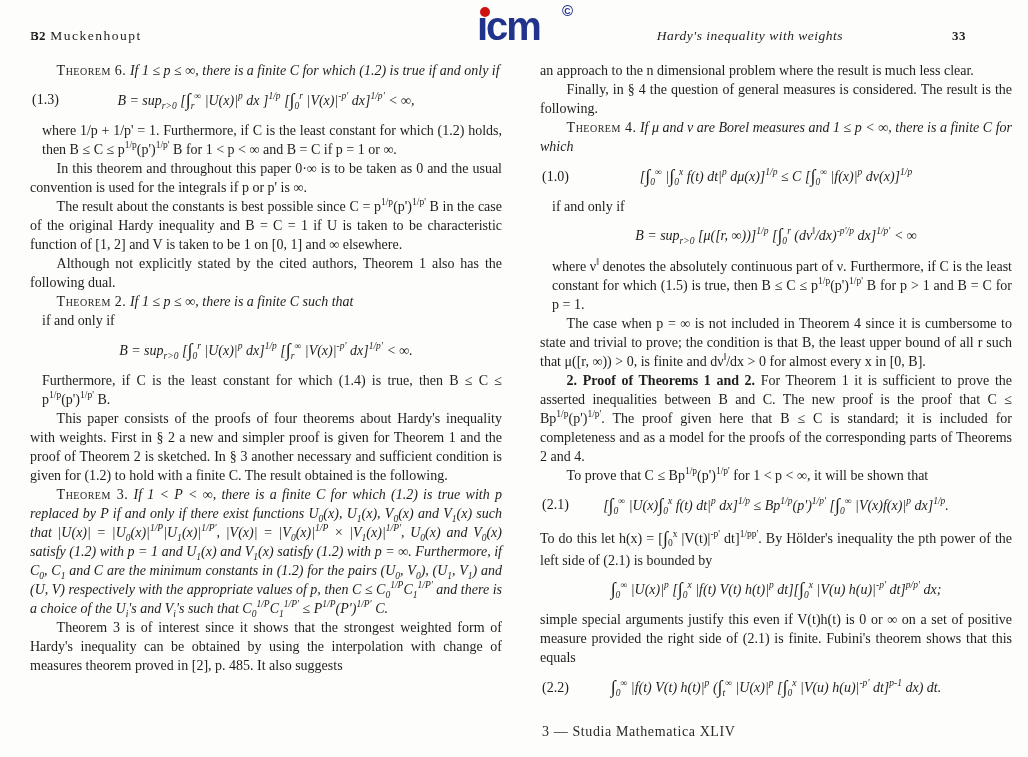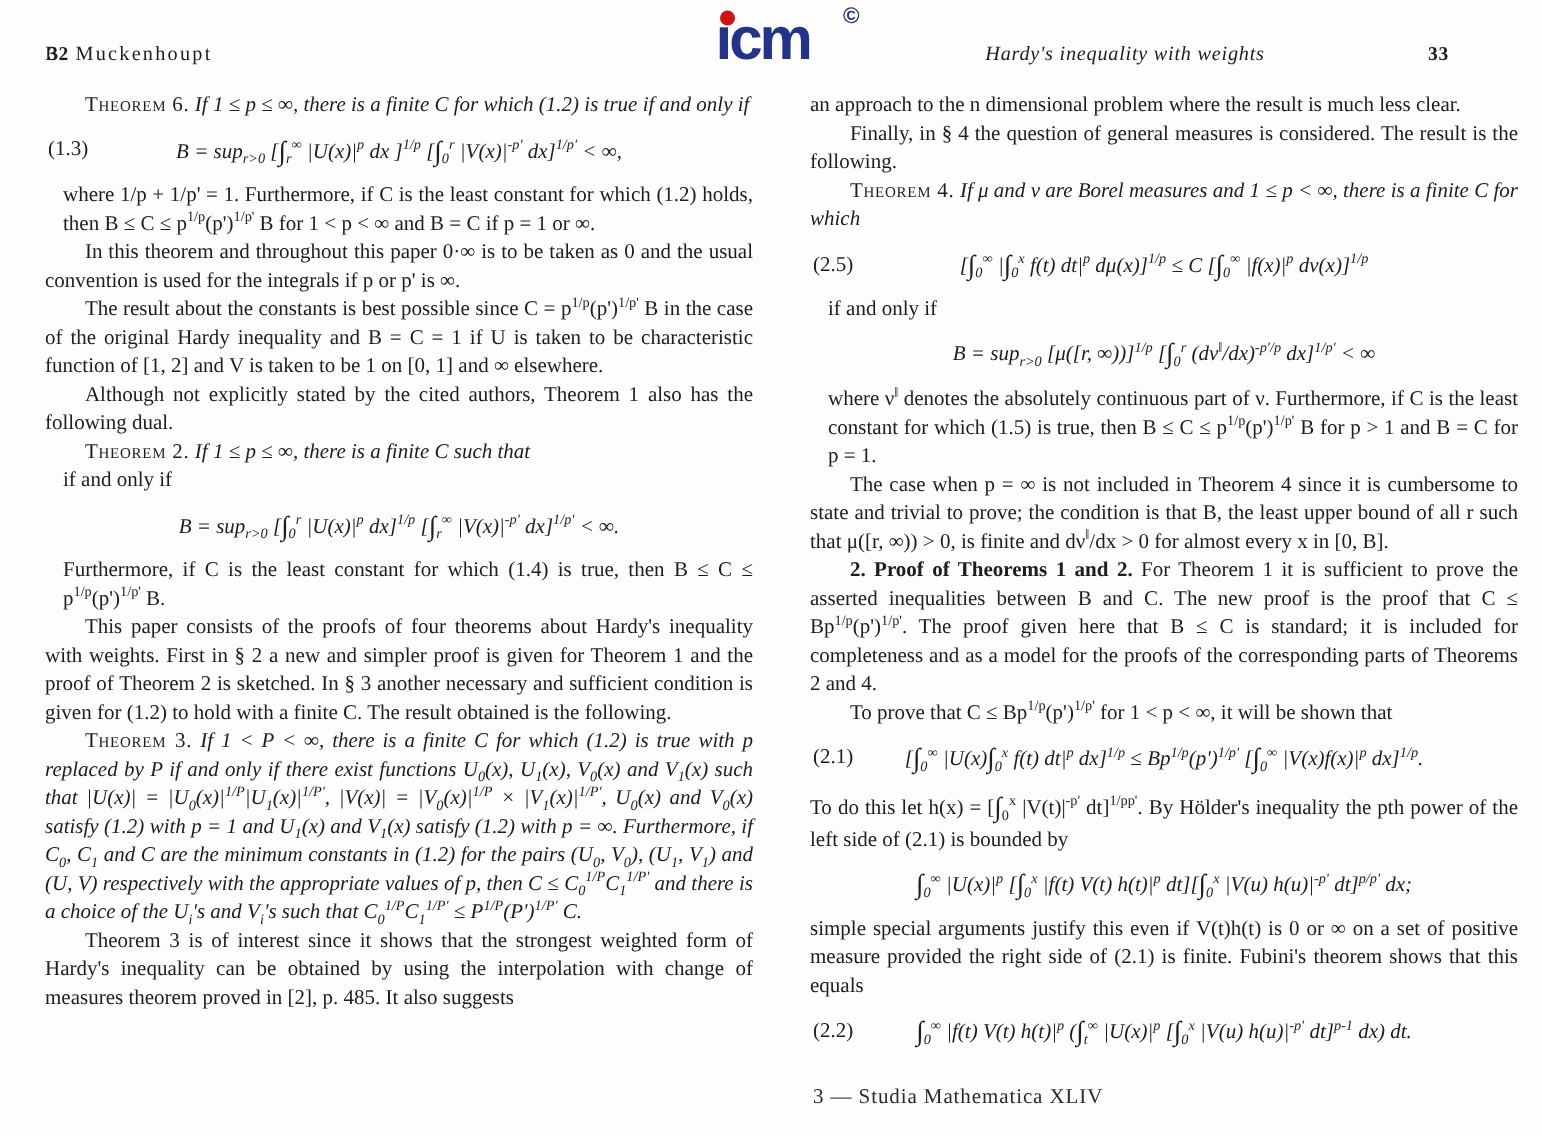--- a/index.html
+++ b/index.html
@@ -77,21 +77,21 @@
       <div class="item formula"><span class="eq-body">B = sup<sub>r&gt;0</sub> [<span class="int">∫</span><sub>0</sub><sup>r</sup> |U(x)|<sup>p</sup> dx]<sup>1/p</sup> [<span class="int">∫</span><sub>r</sub><sup>∞</sup> |V(x)|<sup>-p'</sup> dx]<sup>1/p'</sup> &lt; ∞.</span></div>
       <div class="item cont-italic">Furthermore, if C is the least constant for which (1.4) is true, then B ≤ C ≤ p<sup>1/p</sup>(p')<sup>1/p'</sup> B.</div>
       <div class="item para">This paper consists of the proofs of four theorems about Hardy's inequality with weights. First in § 2 a new and simpler proof is given for Theorem 1 and the proof of Theorem 2 is sketched. In § 3 another necessary and sufficient condition is given for (1.2) to hold with a finite C. The result obtained is the following.</div>
       <div class="item thm"><span class="thm-label">Theorem 3.</span> If 1 &lt; P &lt; ∞, there is a finite C for which (1.2) is true with p replaced by P if and only if there exist functions U<sub>0</sub>(x), U<sub>1</sub>(x), V<sub>0</sub>(x) and V<sub>1</sub>(x) such that |U(x)| = |U<sub>0</sub>(x)|<sup>1/P</sup>|U<sub>1</sub>(x)|<sup>1/P'</sup>, |V(x)| = |V<sub>0</sub>(x)|<sup>1/P</sup> × |V<sub>1</sub>(x)|<sup>1/P'</sup>, U<sub>0</sub>(x) and V<sub>0</sub>(x) satisfy (1.2) with p = 1 and U<sub>1</sub>(x) and V<sub>1</sub>(x) satisfy (1.2) with p = ∞. Furthermore, if C<sub>0</sub>, C<sub>1</sub> and C are the minimum constants in (1.2) for the pairs (U<sub>0</sub>, V<sub>0</sub>), (U<sub>1</sub>, V<sub>1</sub>) and (U, V) respectively with the appropriate values of p, then C ≤ C<sub>0</sub><sup>1/P</sup>C<sub>1</sub><sup>1/P'</sup> and there is a choice of the U<sub>i</sub>'s and V<sub>i</sub>'s such that C<sub>0</sub><sup>1/P</sup>C<sub>1</sub><sup>1/P'</sup> ≤ P<sup>1/P</sup>(P')<sup>1/P'</sup> C.</div>
       <div class="item para">Theorem 3 is of interest since it shows that the strongest weighted form of Hardy's inequality can be obtained by using the interpolation with change of measures theorem proved in [2], p. 485. It also suggests</div>
     </div>
   <div class="col" id="col-right">
       <div class="item cont">an approach to the n dimensional problem where the result is much less clear.</div>
       <div class="item para">Finally, in § 4 the question of general measures is considered. The result is the following.</div>
       <div class="item thm"><span class="thm-label">Theorem 4.</span> If μ and ν are Borel measures and 1 ≤ p &lt; ∞, there is a finite C for which</div>
-      <div class="item formula"><span class="eq-label">(2.5)</span><span class="eq-body">[<span class="int">∫</span><sub>0</sub><sup>∞</sup> |<span class="int">∫</span><sub>0</sub><sup>x</sup> f(t) dt|<sup>p</sup> dμ(x)]<sup>1/p</sup> ≤ C [<span class="int">∫</span><sub>0</sub><sup>∞</sup> |f(x)|<sup>p</sup> dν(x)]<sup>1/p</sup></span></div>
+      <div class="item formula"><span class="eq-label">(1.0)</span><span class="eq-body">[<span class="int">∫</span><sub>0</sub><sup>∞</sup> |<span class="int">∫</span><sub>0</sub><sup>x</sup> f(t) dt|<sup>p</sup> dμ(x)]<sup>1/p</sup> ≤ C [<span class="int">∫</span><sub>0</sub><sup>∞</sup> |f(x)|<sup>p</sup> dν(x)]<sup>1/p</sup></span></div>
       <div class="item cont-italic">if and only if</div>
       <div class="item formula"><span class="eq-body">B = sup<sub>r&gt;0</sub> [μ([r, ∞))]<sup>1/p</sup> [<span class="int">∫</span><sub>0</sub><sup>r</sup> (dν<sup>‖</sup>/dx)<sup>-p'/p</sup> dx]<sup>1/p'</sup> &lt; ∞</span></div>
       <div class="item cont-italic">where ν<sup>‖</sup> denotes the absolutely continuous part of ν. Furthermore, if C is the least constant for which (1.5) is true, then B ≤ C ≤ p<sup>1/p</sup>(p')<sup>1/p'</sup> B for p &gt; 1 and B = C for p = 1.</div>
       <div class="item para">The case when p = ∞ is not included in Theorem 4 since it is cumbersome to state and trivial to prove; the condition is that B, the least upper bound of all r such that μ([r, ∞)) &gt; 0, is finite and dν<sup>‖</sup>/dx &gt; 0 for almost every x in [0, B].</div>
       <div class="item lead"><span class="lead-bold">2. Proof of Theorems 1 and 2.</span> For Theorem 1 it is sufficient to prove the asserted inequalities between B and C. The new proof is the proof that C ≤ Bp<sup>1/p</sup>(p')<sup>1/p'</sup>. The proof given here that B ≤ C is standard; it is included for completeness and as a model for the proofs of the corresponding parts of Theorems 2 and 4.</div>
       <div class="item para">To prove that C ≤ Bp<sup>1/p</sup>(p')<sup>1/p'</sup> for 1 &lt; p &lt; ∞, it will be shown that</div>
       <div class="item formula"><span class="eq-label">(2.1)</span><span class="eq-body">[<span class="int">∫</span><sub>0</sub><sup>∞</sup> |U(x)<span class="int">∫</span><sub>0</sub><sup>x</sup> f(t) dt|<sup>p</sup> dx]<sup>1/p</sup> ≤ Bp<sup>1/p</sup>(p')<sup>1/p'</sup> [<span class="int">∫</span><sub>0</sub><sup>∞</sup> |V(x)f(x)|<sup>p</sup> dx]<sup>1/p</sup>.</span></div>
       <div class="item cont">To do this let h(x) = [<span class="int">∫</span><sub>0</sub><sup>x</sup> |V(t)|<sup>-p'</sup> dt]<sup>1/pp'</sup>. By Hölder's inequality the pth power of the left side of (2.1) is bounded by</div>
       <div class="item formula"><span class="eq-body"><span class="int">∫</span><sub>0</sub><sup>∞</sup> |U(x)|<sup>p</sup> [<span class="int">∫</span><sub>0</sub><sup>x</sup> |f(t) V(t) h(t)|<sup>p</sup> dt][<span class="int">∫</span><sub>0</sub><sup>x</sup> |V(u) h(u)|<sup>-p'</sup> dt]<sup>p/p'</sup> dx;</span></div>
       <div class="item cont">simple special arguments justify this even if V(t)h(t) is 0 or ∞ on a set of positive measure provided the right side of (2.1) is finite. Fubini's theorem shows that this equals</div>

